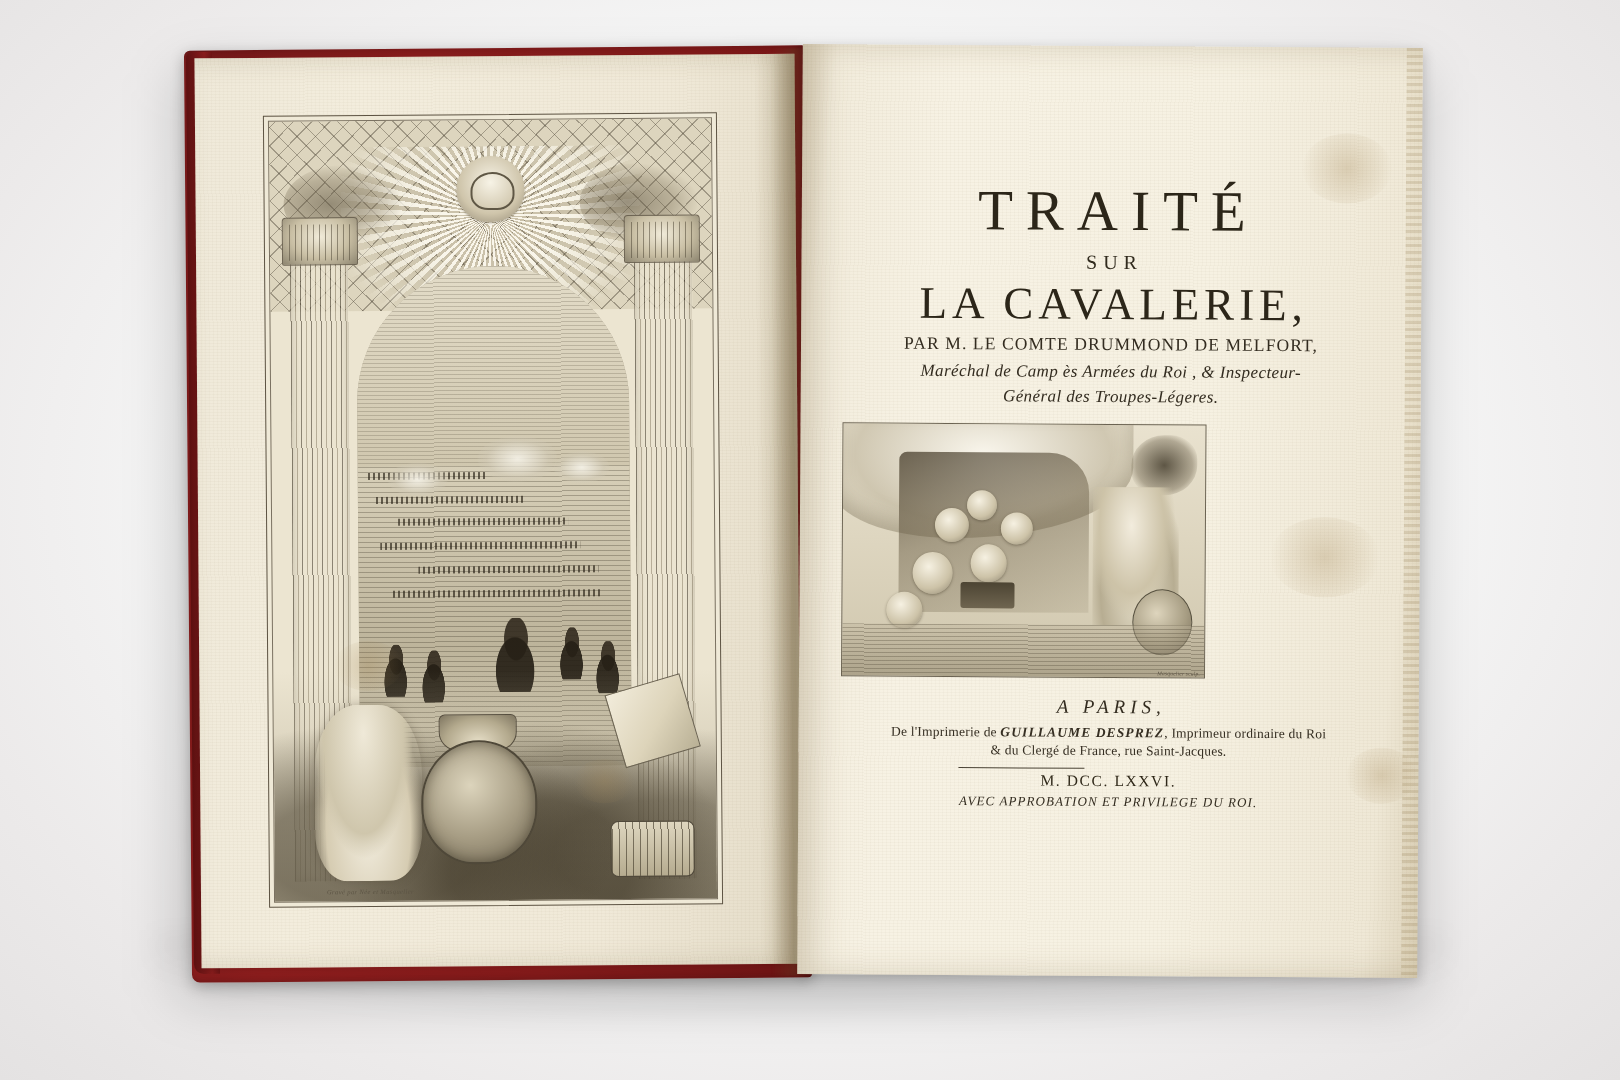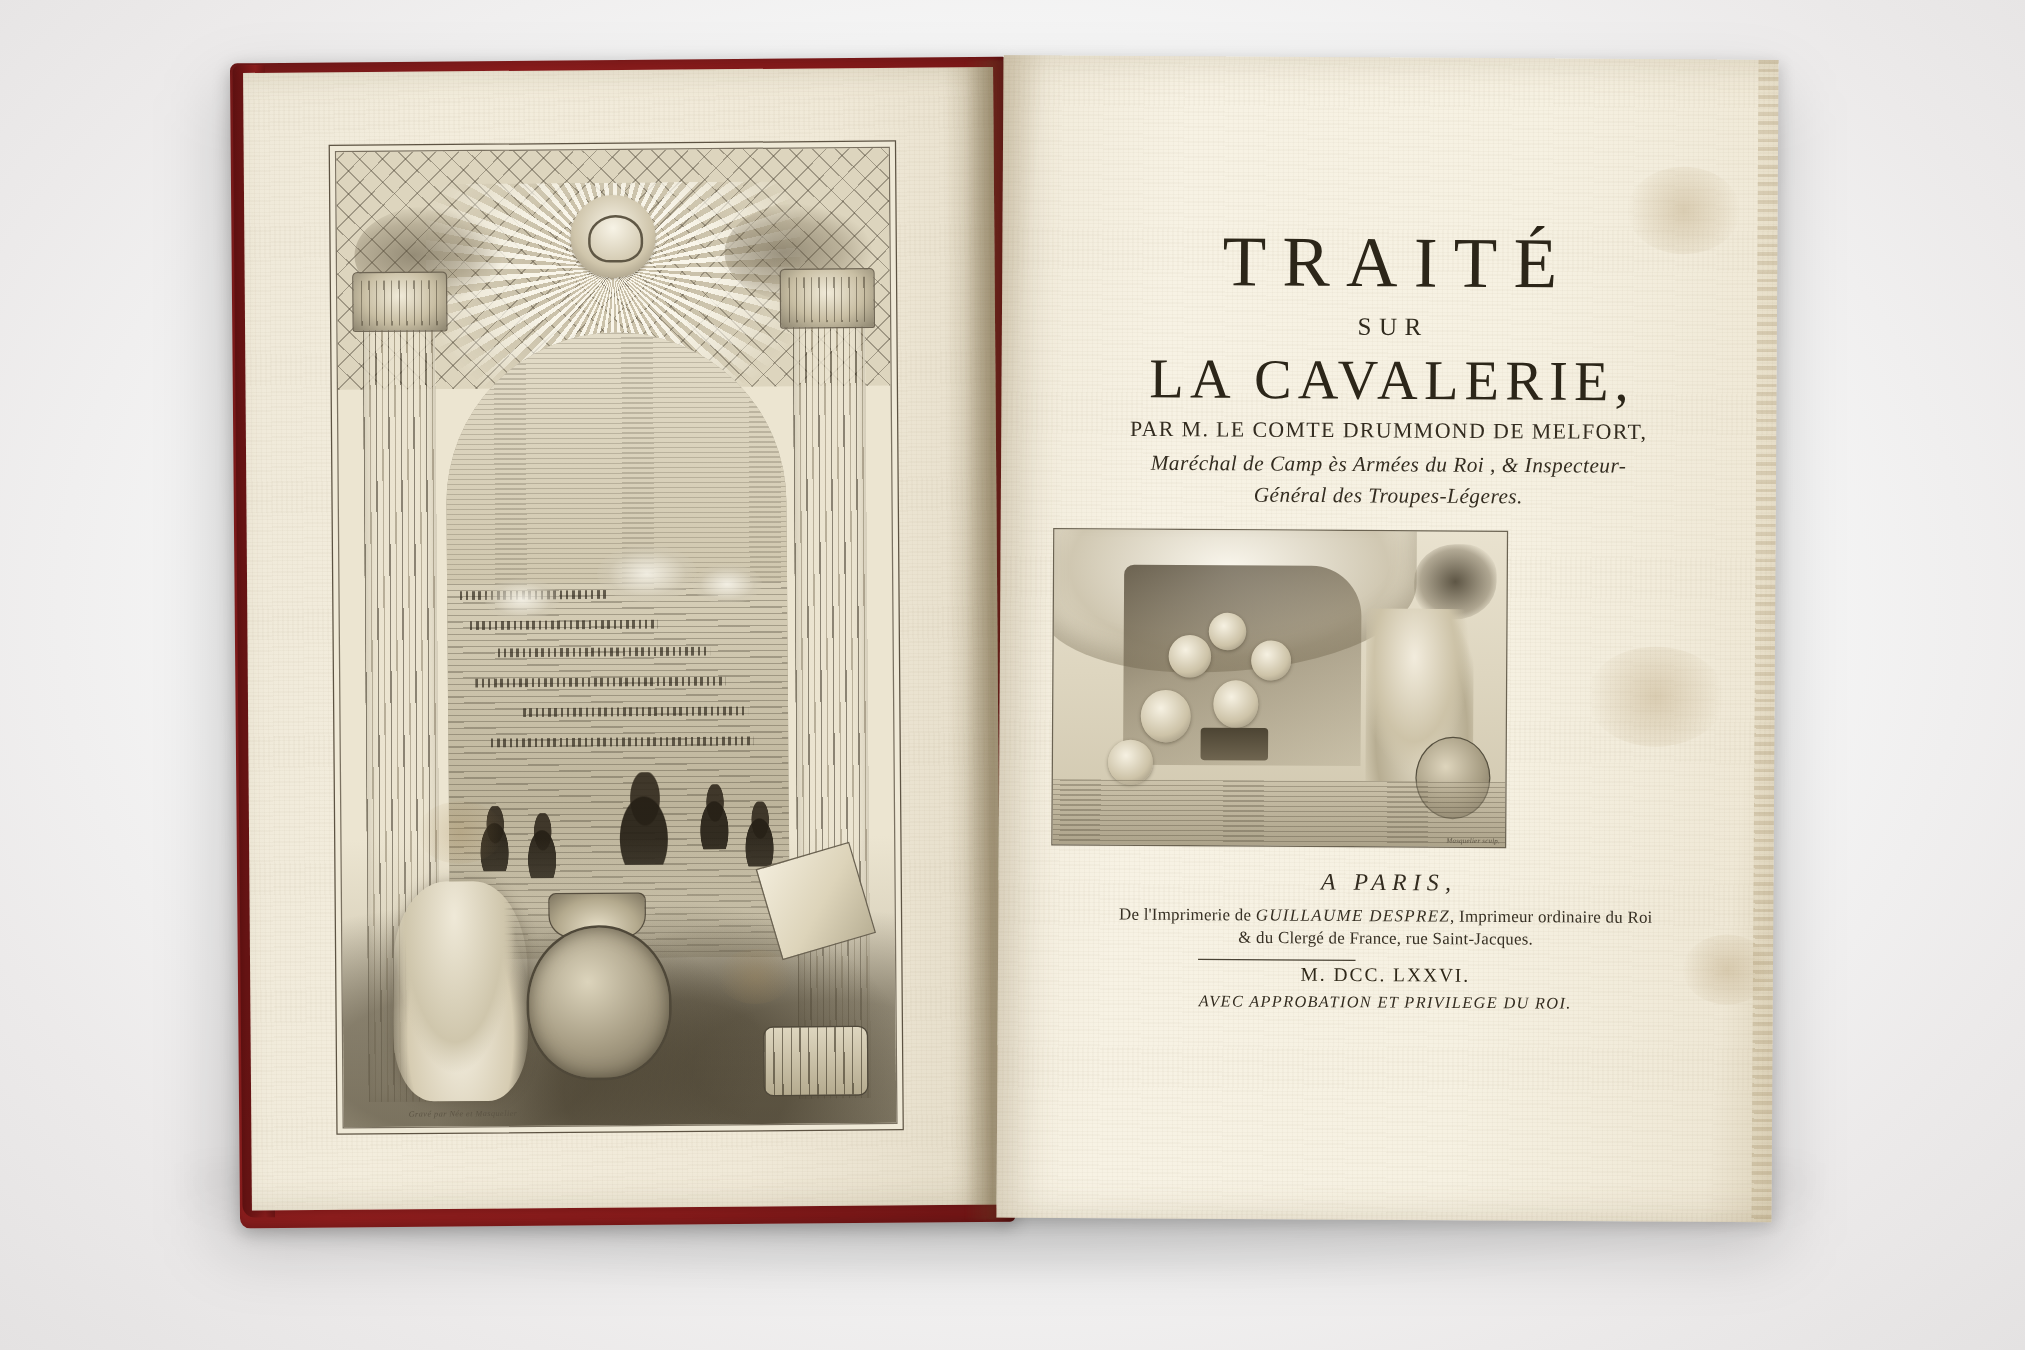--- a/index.html
+++ b/index.html
@@ -440,21 +440,21 @@
     text-indent: 5px;
     color: #332c20;
   }
   .t-imprint1 {
     position: absolute;
     left: 0; right: 0; top: 679px;
     font-size: 13.5px;
     letter-spacing: .2px;
     color: #362f23;
   }
-  .t-imprint1 .sc { font-style: italic; letter-spacing: 1.1px; }
+  .t-imprint1 .sc { font-style: italic; letter-spacing: 1.1px; font-weight: bold; }
   .t-imprint2 {
     position: absolute;
     left: 0; right: 0; top: 697px;
     font-size: 13.5px;
     letter-spacing: .2px;
     color: #362f23;
   }
   .t-rule {
     position: absolute;
     left: 160px; top: 722px; width: 126px; height: 1px;

